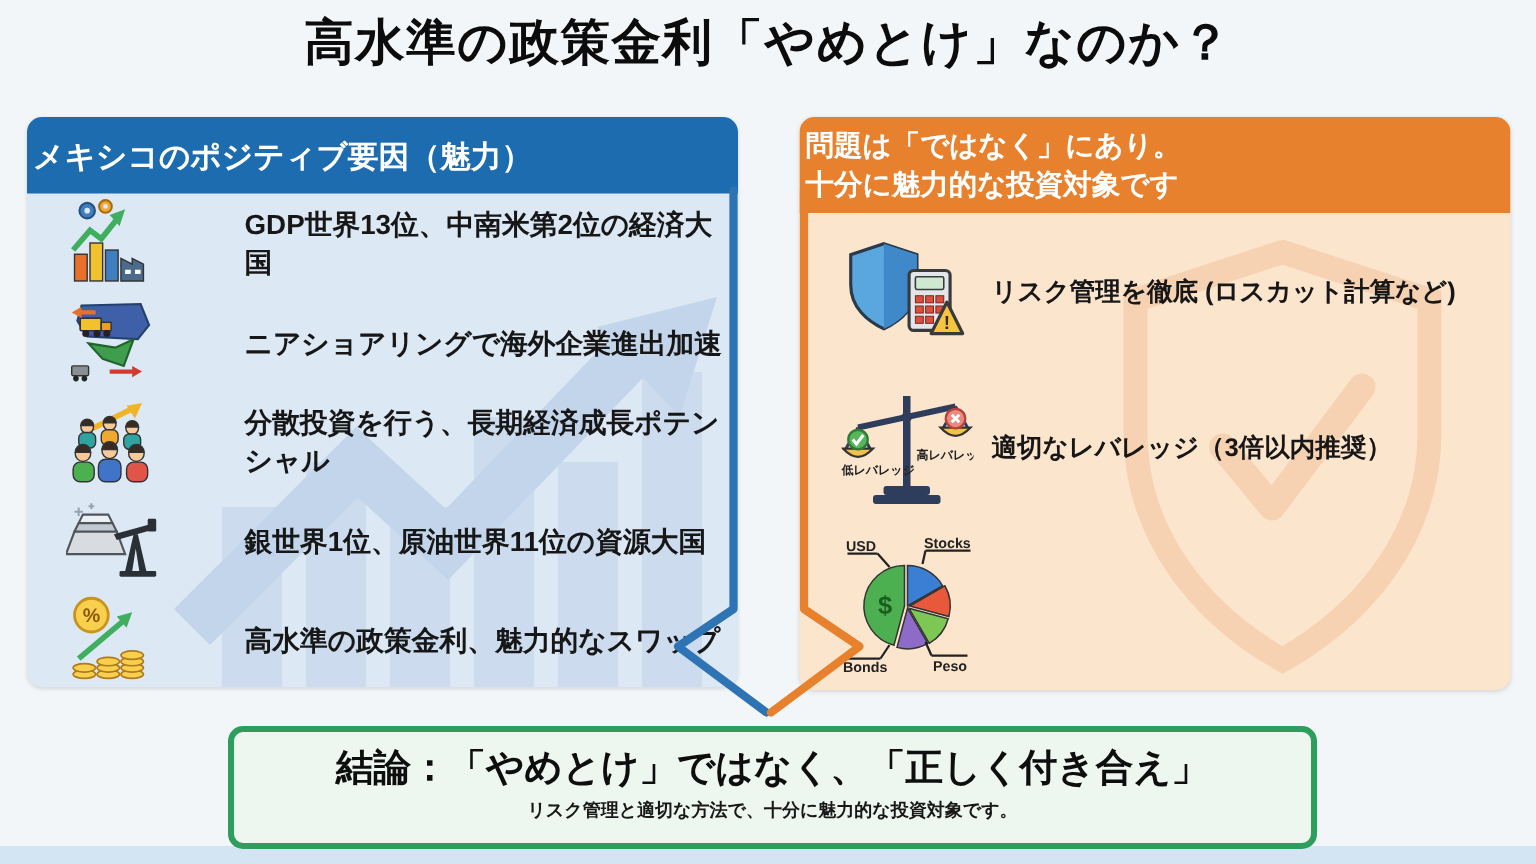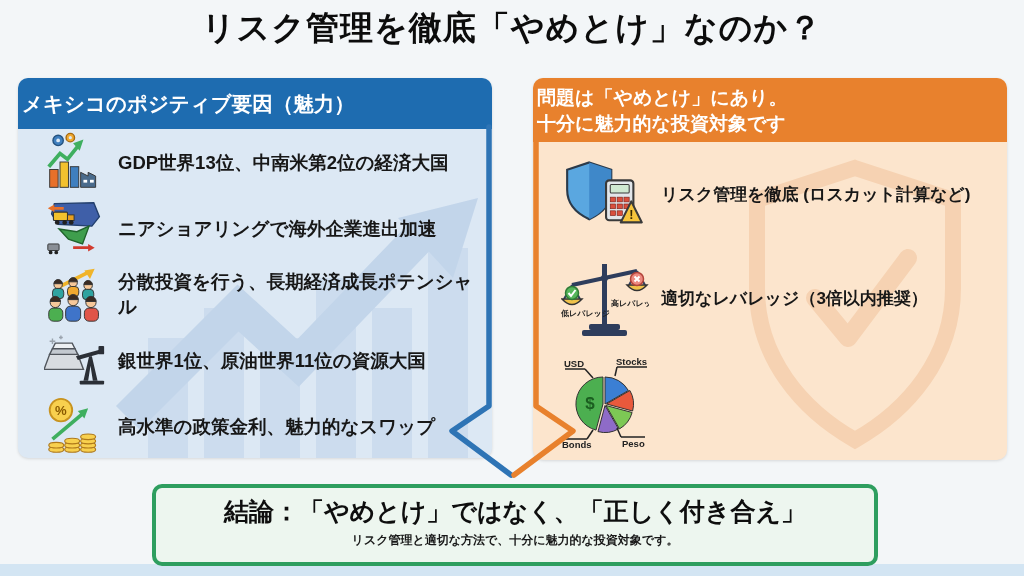--- a/index.html
+++ b/index.html
@@ -20,21 +20,21 @@
   .panel-right{left:533px;height:382px;background:#fce5cd;}
   .panel-header{
     color:#fff;font-weight:700;text-align:left;
     border-radius:8px 8px 0 0;position:relative;z-index:3;
   }
   .panel-left .panel-header{background:#1e6cb0;font-size:20.5px;padding:12px 4px 11px;}
   .panel-right .panel-header{background:#e8812d;font-size:19px;line-height:1.35;padding:7px 4px 6px;}
   .watermark{position:absolute;z-index:1;pointer-events:none;}
   .rows{position:relative;z-index:2;}
   .row{display:flex;align-items:center;}
-  .panel-left .row{height:66px;padding:0 6px 0 14px;}
+  .panel-left .row{height:66px;padding:0 6px 0 14px;gap:45px;}
   .panel-right .row{height:104px;padding:0 6px 0 16px;}
   .icon-box{flex:0 0 86px;display:flex;justify-content:center;align-items:center;}
   .panel-right .icon-box{flex:0 0 112px;}
   .row-text{font-weight:700;color:#171717;}
   .panel-left .row-text{font-size:18.5px;}
   .panel-right .row-text{font-size:17px;}
   
   .arrow-overlay{position:absolute;left:0;top:0;width:1024px;height:576px;z-index:4;pointer-events:none;}
   
   .conclusion{
@@ -43,21 +43,21 @@
     text-align:center;z-index:5;
   }
   .conclusion-line1{font-size:25px;font-weight:800;margin-top:7px;color:#0e0e0e;}
   .conclusion-line2{font-size:12px;font-weight:700;margin-top:4px;color:#181818;}
   .bottom-strip{position:absolute;left:0;bottom:0;width:1024px;height:12px;background:#d3e5f3;z-index:0;}
   svg text{font-family:"Liberation Sans","DejaVu Sans",sans-serif;}
 </style>
 </head>
 <body>
 
-<div class="page-title">リスク管理を徹底「やめとけ」なのか？</div>
+<div class="page-title">高水準の政策金利「やめとけ」なのか？</div>
 
 <div class="panel panel-left">
   <svg class="watermark" style="left:90px;top:110px;" width="384" height="270" viewBox="0 0 384 270">
     <g fill="#ccdcee">
       <rect x="40" y="150" width="40" height="120"></rect>
       <rect x="96" y="120" width="40" height="150"></rect>
       <rect x="152" y="150" width="40" height="120"></rect>
       <rect x="208" y="90" width="40" height="180"></rect>
       <rect x="264" y="120" width="40" height="150"></rect>
       <rect x="320" y="60" width="40" height="210"></rect>
@@ -182,21 +182,21 @@
     </div>
   </div>
 </div>
 
 <div class="panel panel-right">
   <svg class="watermark" style="left:170px;top:70px;" width="304" height="312" viewBox="0 0 304 312">
     <path d="M152,20 L250,52 V140 C250,210 205,262 152,292 C99,262 54,210 54,140 V52 Z" fill="none" stroke="#f6d2b2" stroke-width="16"></path>
     <polyline points="112,150 145,190 205,110" fill="none" stroke="#f6d2b2" stroke-width="18" stroke-linecap="round" stroke-linejoin="round"></polyline>
   </svg>
   <div class="panel-header">
-    <div>問題は「やめとけ」にあり。</div>
+    <div>問題は「ではなく」にあり。</div>
     <div>十分に魅力的な投資対象です</div>
   </div>
   <div class="rows">
 
     <div class="row">
       <div class="icon-box">
         <svg width="82" height="70" viewBox="0 0 78 66">
           <path d="M24,3 L45,10 V29 C45,43 35,52 24,57 C13,52 3,43 3,29 V10 Z" fill="#5aa7e0" stroke="#2b3a4a" stroke-width="2"></path>
           <path d="M24,3 L45,10 V29 C45,43 35,52 24,57 V3 Z" fill="#3f88c9"></path>
           <rect x="40" y="20" width="26" height="38" rx="3" fill="#e2e6ea" stroke="#3a3a3a" stroke-width="2"></rect>

